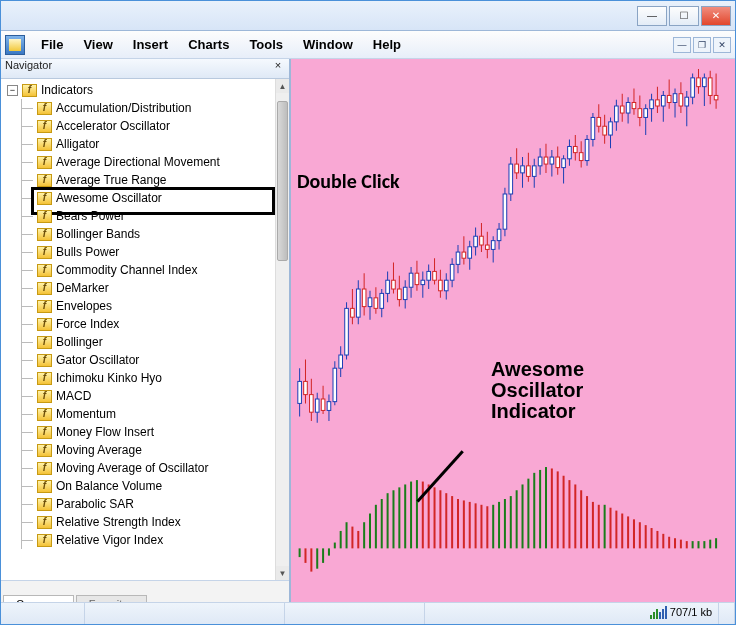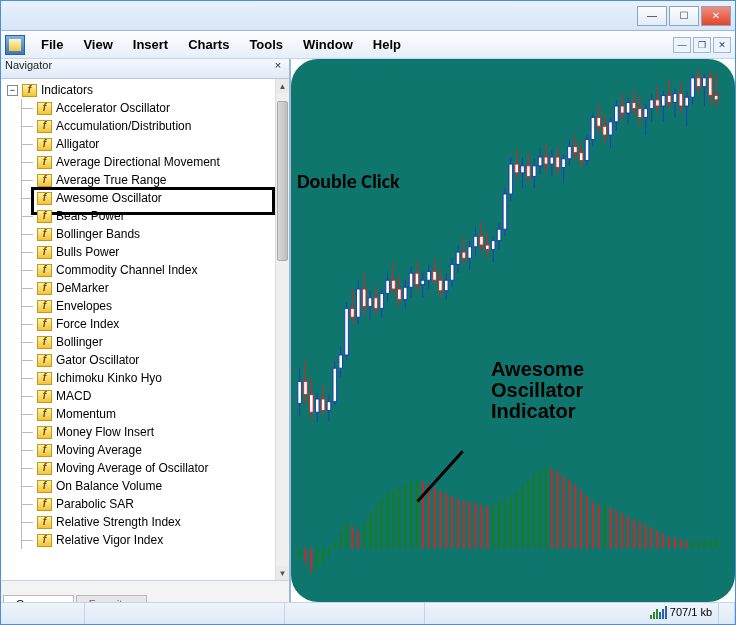--- a/index.html
+++ b/index.html
@@ -80,21 +80,21 @@
   }
   .li.highlight { position:relative; }
   .li.highlight::after { content:""; position:absolute; left:30px; top:-2px; width:238px; height:22px;
                           border:3px solid #000; pointer-events:none; }
   .nav-tabs { height:22px; border-top:1px solid #c5d4e8; display:flex; align-items:flex-end;
               background:#f3f3f3; font-size:11px; }
   .nav-tab { height:20px; padding:2px 12px 0; border:1px solid #b8b8b8; border-bottom:none;
              background:#fff; margin-left:2px; position:relative; top:13px; }
   .nav-tab.inactive { background:#e7e7e7; color:#666; }
   
-  .chart { flex:1; position:relative; background:#0f766e;border-radius:27px; }
+  .chart { flex:1; position:relative; background:#f9a8d4; }
   .chart svg { width:100%; height:100%; }
   .annot { position:absolute; font-family:Calibri,Arial,sans-serif; font-weight:bold; font-size:20px; color:#000; }
   
   .status { height:22px; border-top:1px solid #c5d4e8;
             background:linear-gradient(to bottom,#eef4fb,#dfe9f6);
             display:flex; font-size:11px;padding-left:24px; }
   .status .cell { border-right:1px solid #c5d4e8; padding:2px 6px; }
   .status .spacer{flex:1;}
   .conn-icon { display:inline-block; width:16px; height:14px; position:relative; margin-right:4px; vertical-align:-3px;}
   .conn-icon span{position:absolute;bottom:0;width:2px;}
@@ -134,25 +134,25 @@
       </div>
       <div class="nav-body">
         <div class="tree" id="tree">
             <div class="li root">
               <span class="tgl">−</span>
               <span class="fx-icon"></span>
               <span>Indicators</span>
             </div>
             <div class="li child">
               <span class="fx-icon"></span>
+              <span>Accumulation/Distribution</span>
+            </div>
+            <div class="li child">
+              <span class="fx-icon"></span>
               <span>Accelerator Oscillator</span>
-            </div>
-            <div class="li child">
-              <span class="fx-icon"></span>
-              <span>Accumulation/Distribution</span>
             </div>
             <div class="li child">
               <span class="fx-icon"></span>
               <span>Alligator</span>
             </div>
             <div class="li child">
               <span class="fx-icon"></span>
               <span>Average Directional Movement</span>
             </div>
             <div class="li child">

